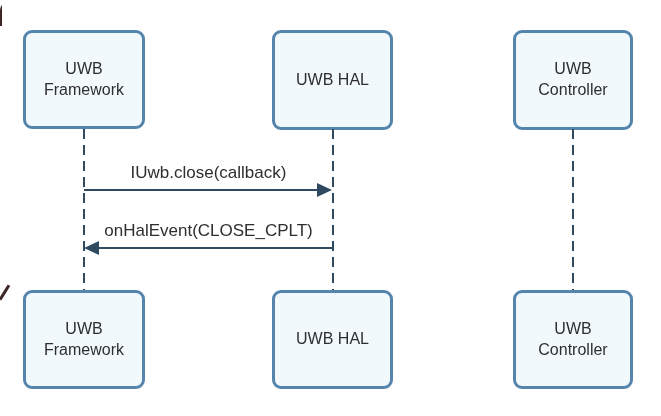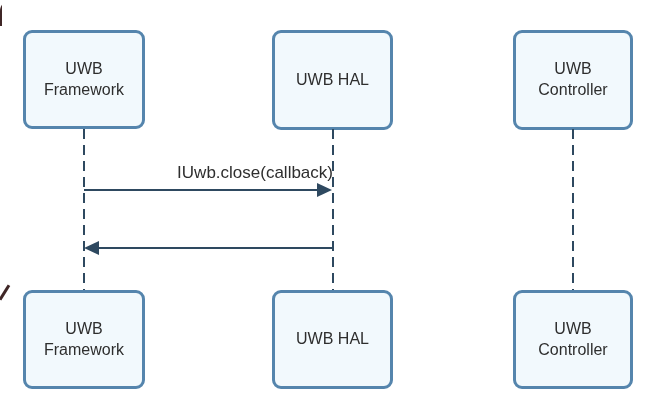--- a/index.html
+++ b/index.html
@@ -48,21 +48,21 @@
   .lifeline-fw  { left: 83px; }
   .lifeline-hal { left: 332px; }
   .lifeline-ctl { left: 572px; }
 
   .msg-label {
     position: absolute;
     left: 84px;
     width: 249px;
     height: 22px;
     line-height: 22px;
-    text-align: right;
+    text-align: center;
     font-size: 17px;
     color: var(--text, #2e2e2e);
     white-space: nowrap;
   }
   .msg-label-1 { top: 162px; }
   .msg-label-2 { top: 220px; }
 
   .msg-line {
     position: absolute;
     height: 2px;
@@ -115,20 +115,21 @@
 Controller</div>
 
   <div class="lifeline lifeline-fw"></div>
   <div class="lifeline lifeline-hal"></div>
   <div class="lifeline lifeline-ctl"></div>
 
   <div class="msg-label msg-label-1">IUwb.close(callback)</div>
   <div class="msg-line msg-line-1"></div>
   <div class="arrow-head arrow-head-right"></div>
 
+  <div class="msg-label msg-label-2">onHalEvent(CLOSE_CPLT)</div>
   <div class="msg-line msg-line-2"></div>
   <div class="arrow-head arrow-head-left"></div>
 
   <div class="actor-box box-fw-bot">UWB
 Framework</div>
   <div class="actor-box box-hal-bot">UWB HAL</div>
   <div class="actor-box box-ctl-bot">UWB
 Controller</div>
 
 </div>

